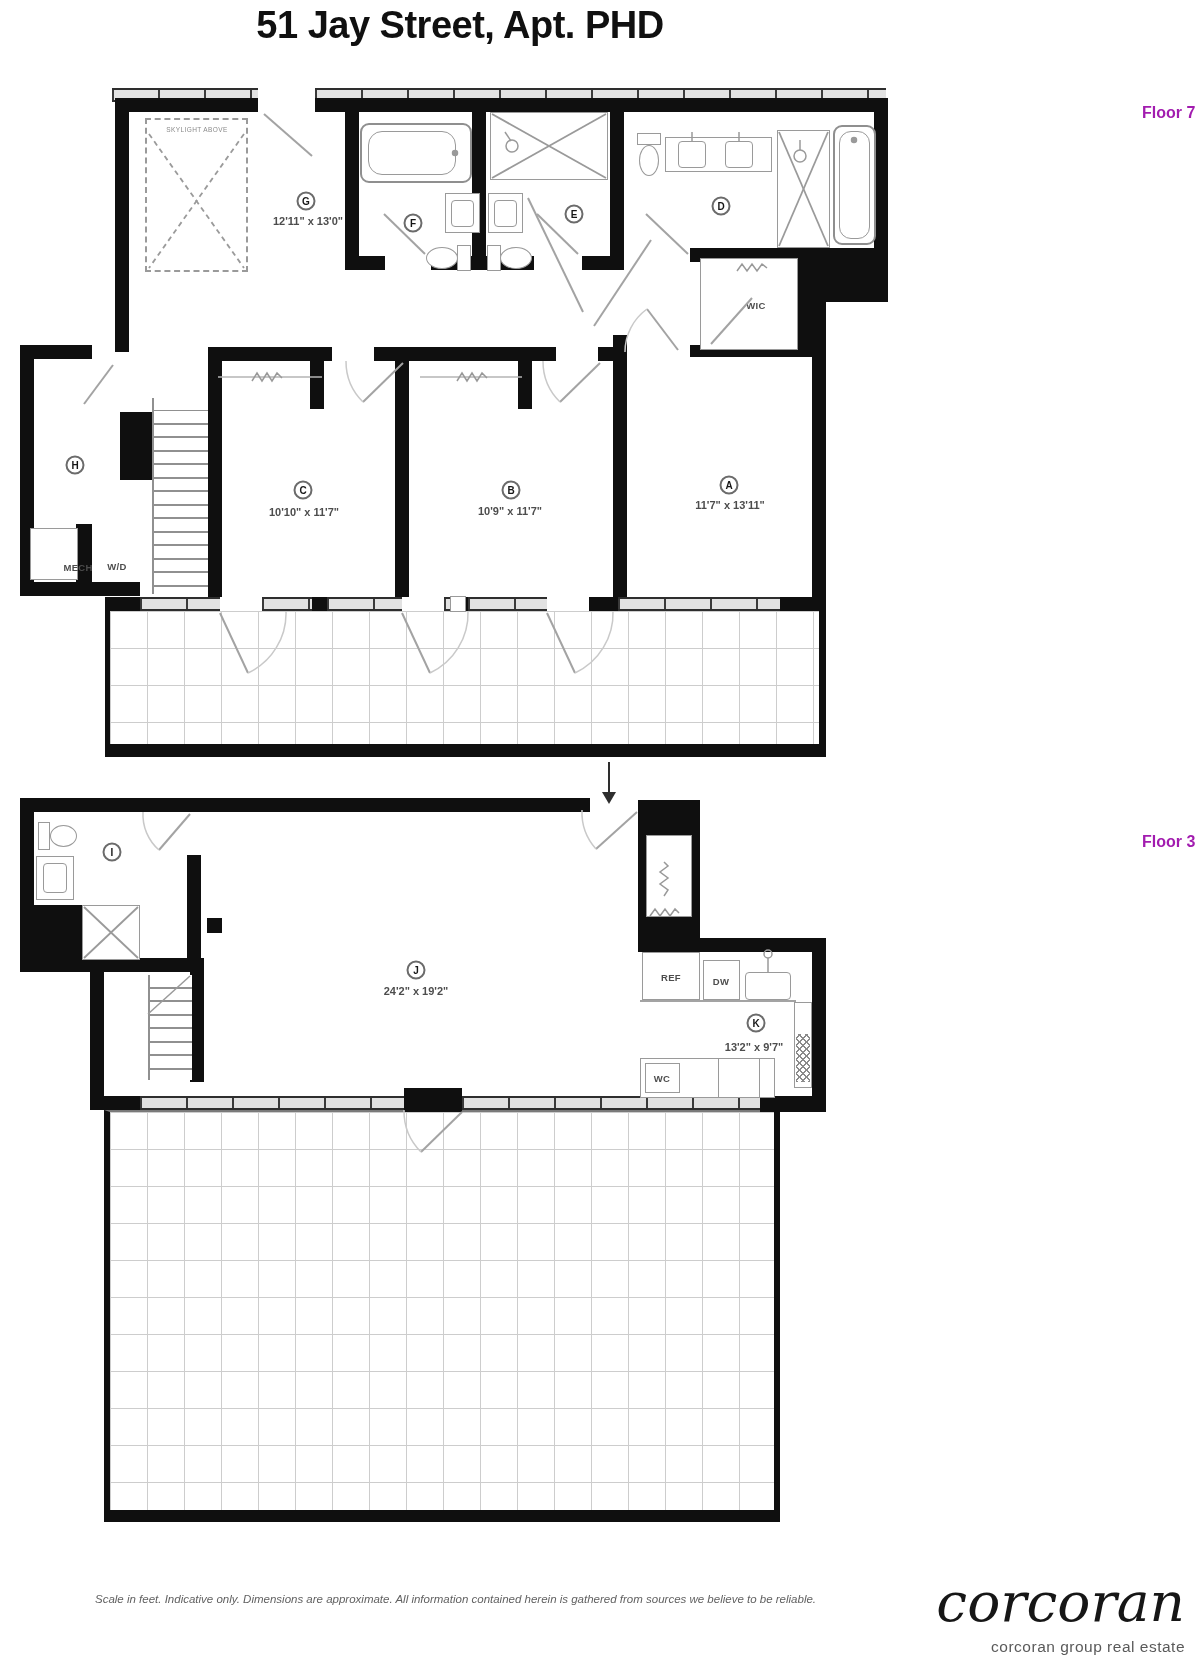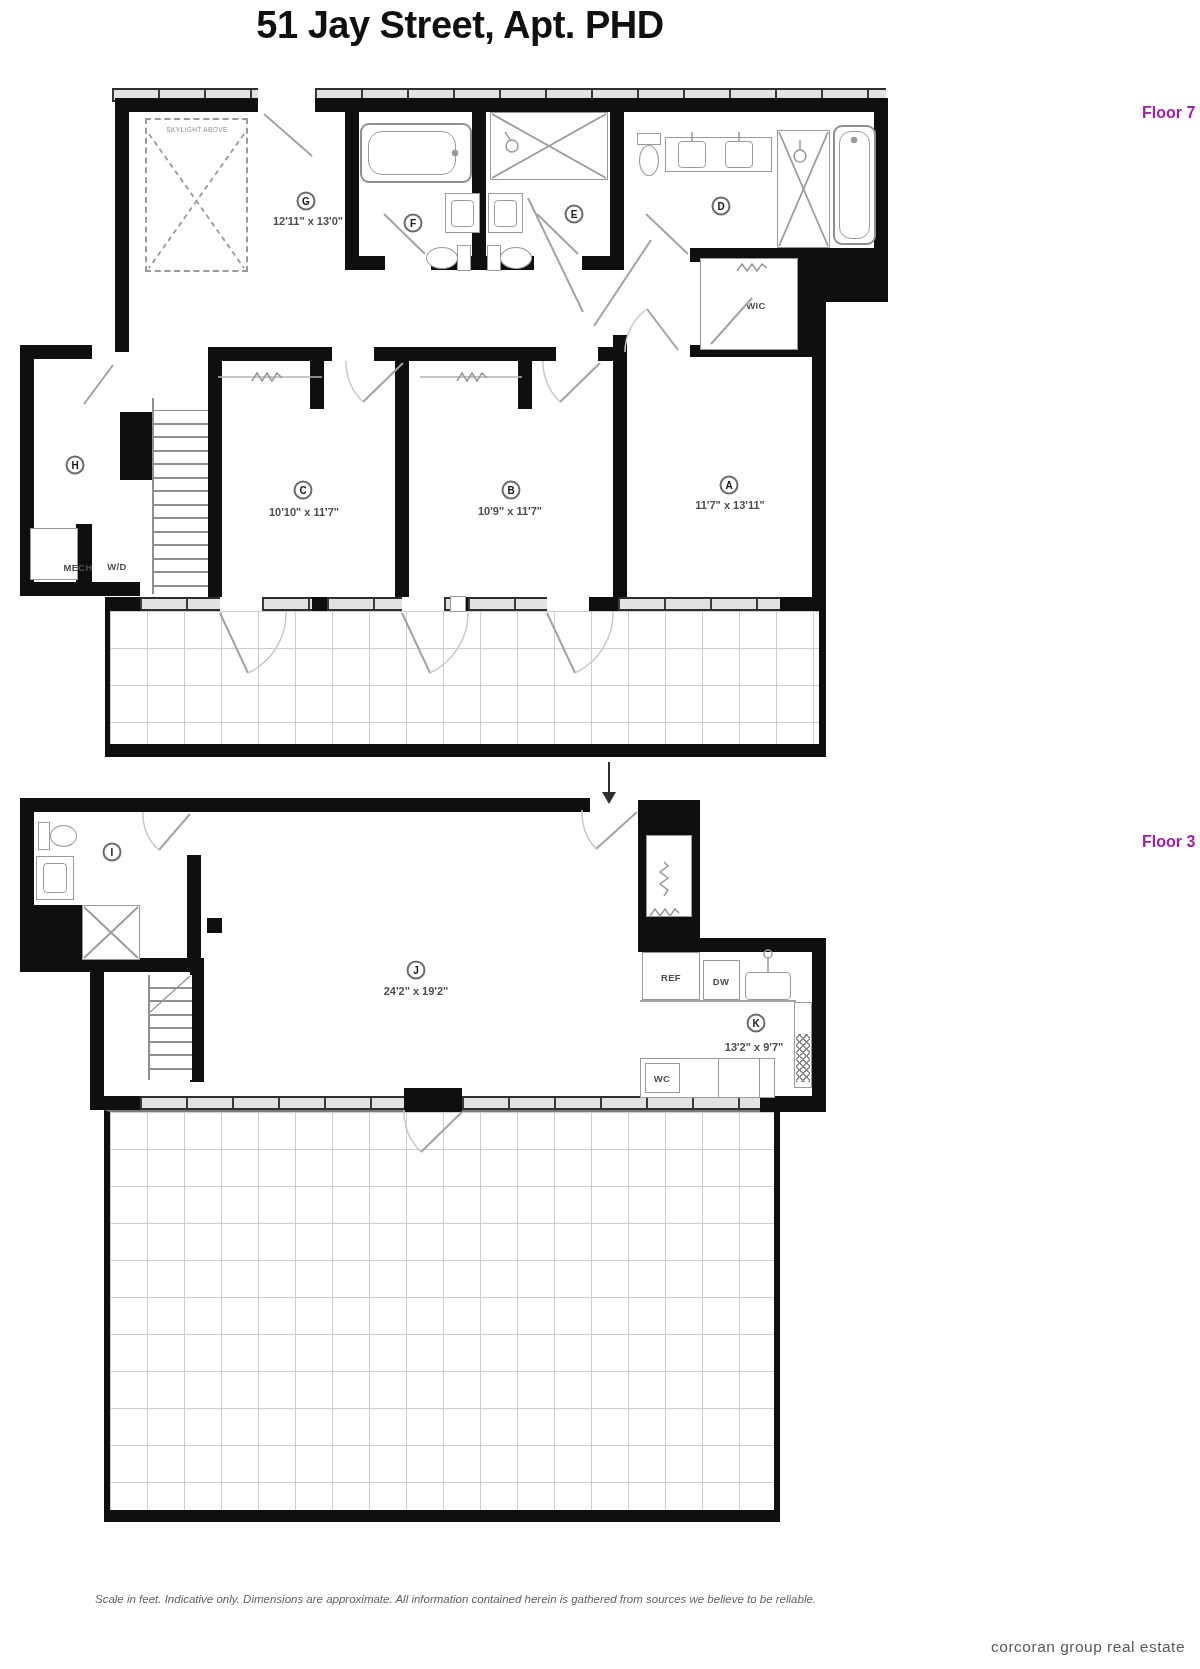--- a/index.html
+++ b/index.html
@@ -262,15 +262,16 @@
     </g>
     <g>
       <line x1="609" y1="762" x2="609" y2="792" stroke="#2e2e2e" stroke-width="2"></line>
       <polygon points="602,792 616,792 609,804" fill="#2e2e2e"></polygon>
     </g>
   </svg>
 
   <div class="disc">
     <div>Scale in feet. Indicative only. Dimensions are approximate. All information contained herein is gathered from sources we believe to be reliable.</div>
   </div>
+  <div class="brand">corcoran</div>
   <div class="brandsub">corcoran group real estate</div>
 
 </div>
 
 </body></html>

